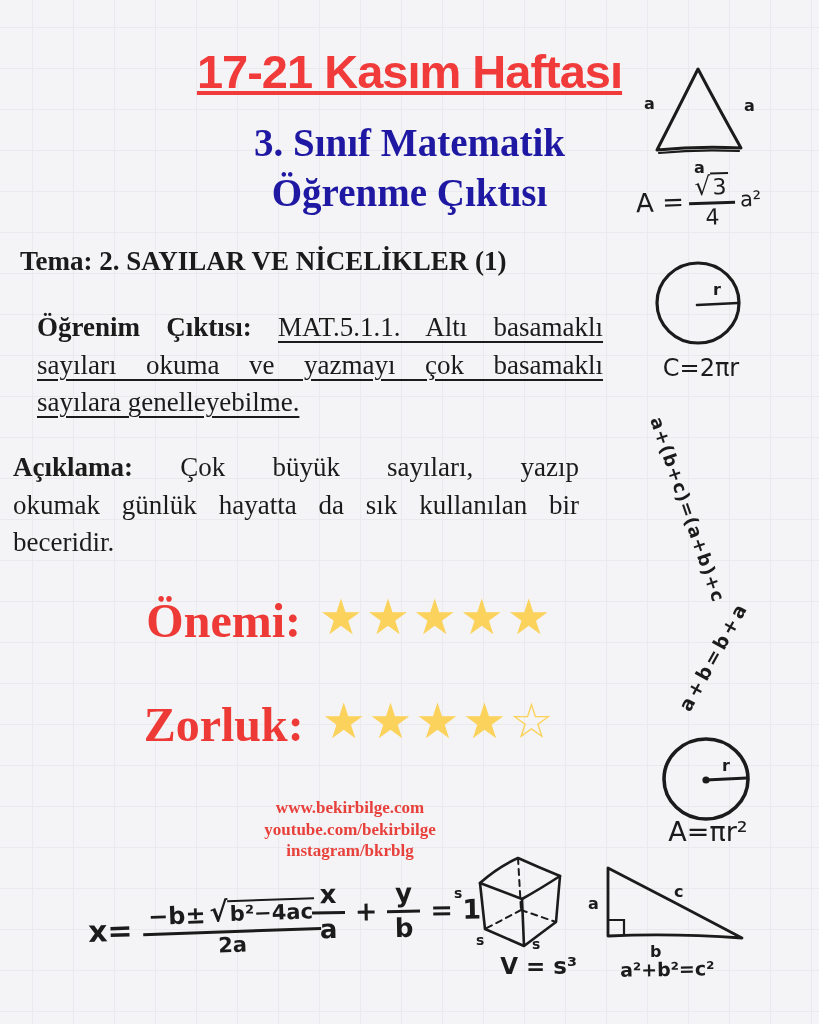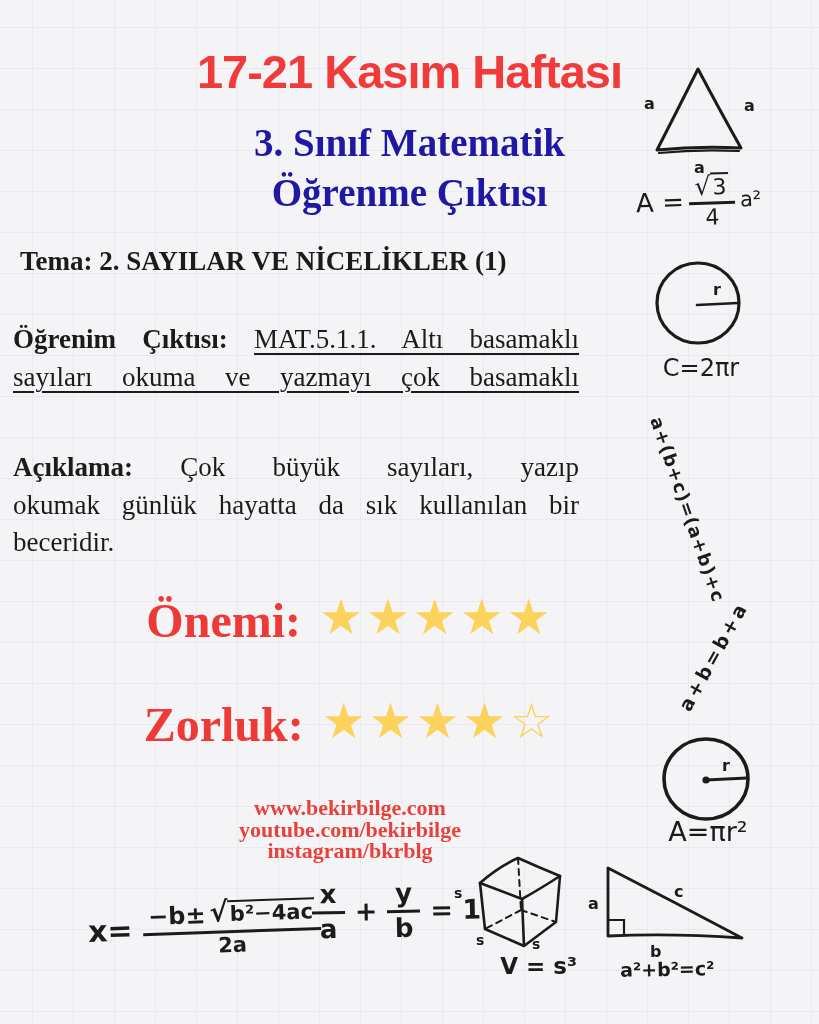--- a/index.html
+++ b/index.html
@@ -17,60 +17,60 @@
       linear-gradient(90deg, #e9e9ee 1px, transparent 1px);
     background-size:41px 41px;
     background-position:-9px -14px;
   }
   
   .col{ position:absolute; left:55px; top:0; width:590px; }
   .title{
     position:absolute; left:0; top:44px; width:100%;
     font-family:"Liberation Sans", sans-serif;
     font-weight:bold; font-size:47px; text-align:center;
-    color:#f13a3a; letter-spacing:-1px;
+    color:#f13a3a; letter-spacing:-1px;text-decoration:underline;
   }
   .subtitle{
     position:absolute; left:0; top:118px; width:100%;
     font-weight:bold; font-size:39px; line-height:50px;
     text-align:center; color:#1f18a3;
   }
   .tema{
     position:absolute; left:20px; top:246px; width:565px;
     font-size:27px; font-weight:bold;
   }
   .para{ position:absolute; left:13px; width:566px; font-size:27px; }
   .para .line{ height:37.5px; }
   .jline{ text-align:justify; text-align-last:justify; }
   .para b{ font-weight:bold; }
   .u{
     text-decoration:underline;
     text-decoration-thickness:2px;
     text-underline-offset:5px;
   }
-  .outcome{ top:324px; }
+  .outcome{ top:312px;margin-left:24px; }
   .explain{ top:452px; }
   .rating-row{
     position:absolute; width:100%;
     display:flex; align-items:center; justify-content:center; gap:18px;
   }
   .rating-row .rlabel{
     font-weight:bold; font-size:48px; color:#ee3a36;
   }
   .stars{
     font-family:"DejaVu Sans", sans-serif;
     font-size:49px; color:#fbd25c; letter-spacing:3px;
     transform:translateY(-3px);
   }
   .row-importance{ top:592px; }
   .row-difficulty{ top:696px; }
   .links{
     position:absolute; left:0; top:797px; width:100%;
     text-align:center; color:#e8413c; font-weight:bold;
-    font-size:22px; line-height:21.5px;
+    font-size:17px; line-height:21.5px;
   }
   
   .doodle{ position:absolute; font-family:"DejaVu Sans", sans-serif; color:#1b1b1b; }
   .doodle svg{ display:block; }
   .dlabel{ position:absolute; font-size:16px; font-weight:bold; }
   .hand{ font-family:"DejaVu Sans", sans-serif; }
   
   .frac{ display:inline-flex; flex-direction:column; align-items:center; vertical-align:middle; }
   .frac .num{ border-bottom:3px solid #1b1b1b; padding:0 6px 1px; }
   .radicand{ border-top:2.5px solid #1b1b1b; padding:0 2px; }
@@ -109,20 +109,21 @@
   <div class="subtitle">
     <div>3. Sınıf Matematik</div>
     <div>Öğrenme Çıktısı</div>
   </div>
 
   <p class="tema"><b>Tema:</b> <span>2. SAYILAR VE NİCELİKLER (1)</span></p>
 
   <div class="para outcome">
     <div class="line jline"><b>Öğrenim Çıktısı:</b> <span class="u">MAT.5.1.1. Altı basamaklı</span></div>
     <div class="line jline u">sayıları okuma ve yazmayı çok basamaklı</div>
+    <div class="line u" style="display:inline-block">sayılara genelleyebilme.</div>
   </div>
 
   <div class="para explain">
     <div class="line jline"><b>Açıklama:</b> <span>Çok büyük sayıları, yazıp</span></div>
     <div class="line jline">okumak günlük hayatta da sık kullanılan bir</div>
     <div class="line">beceridir.</div>
   </div>
 
   <div class="col">
     <div class="rating-row row-importance">

